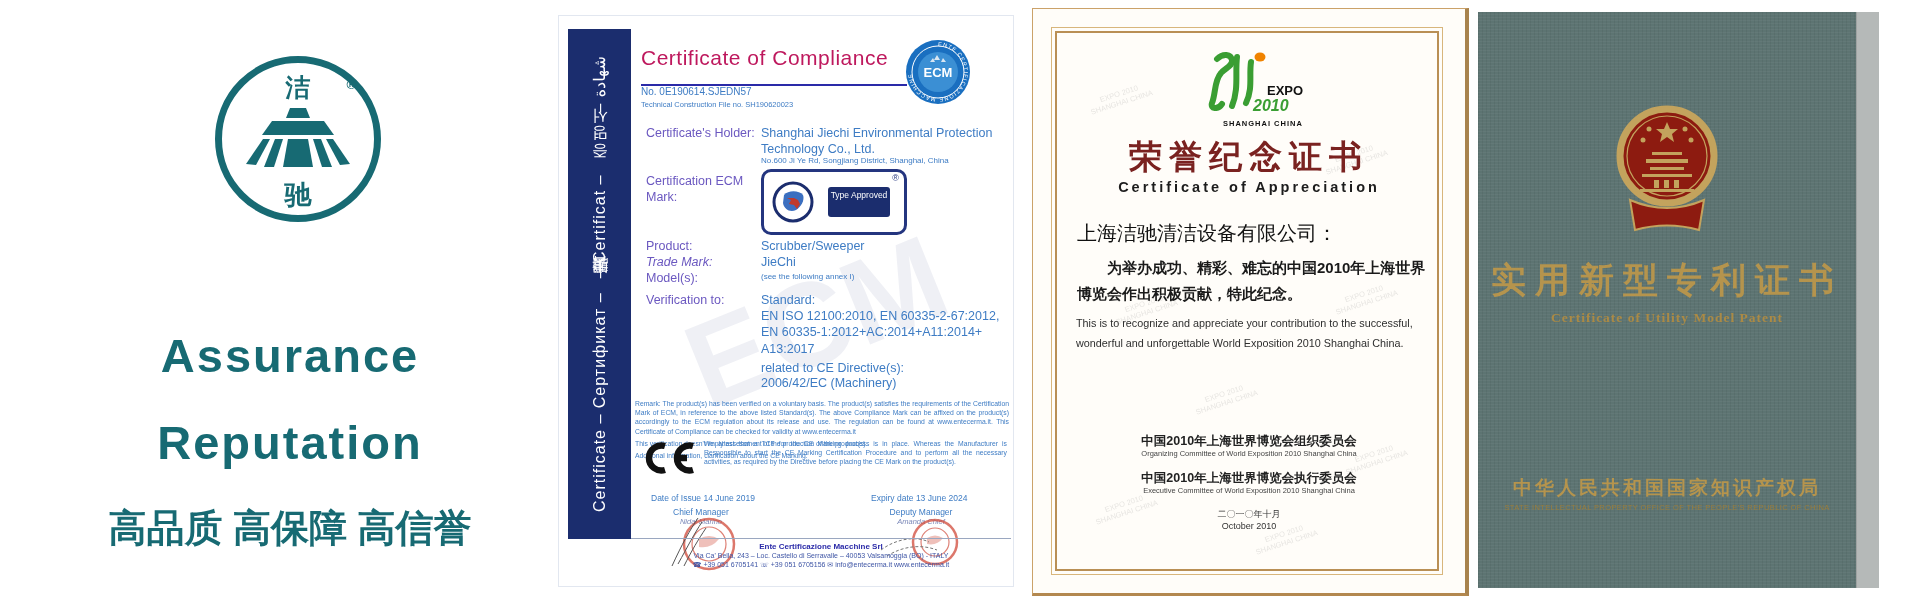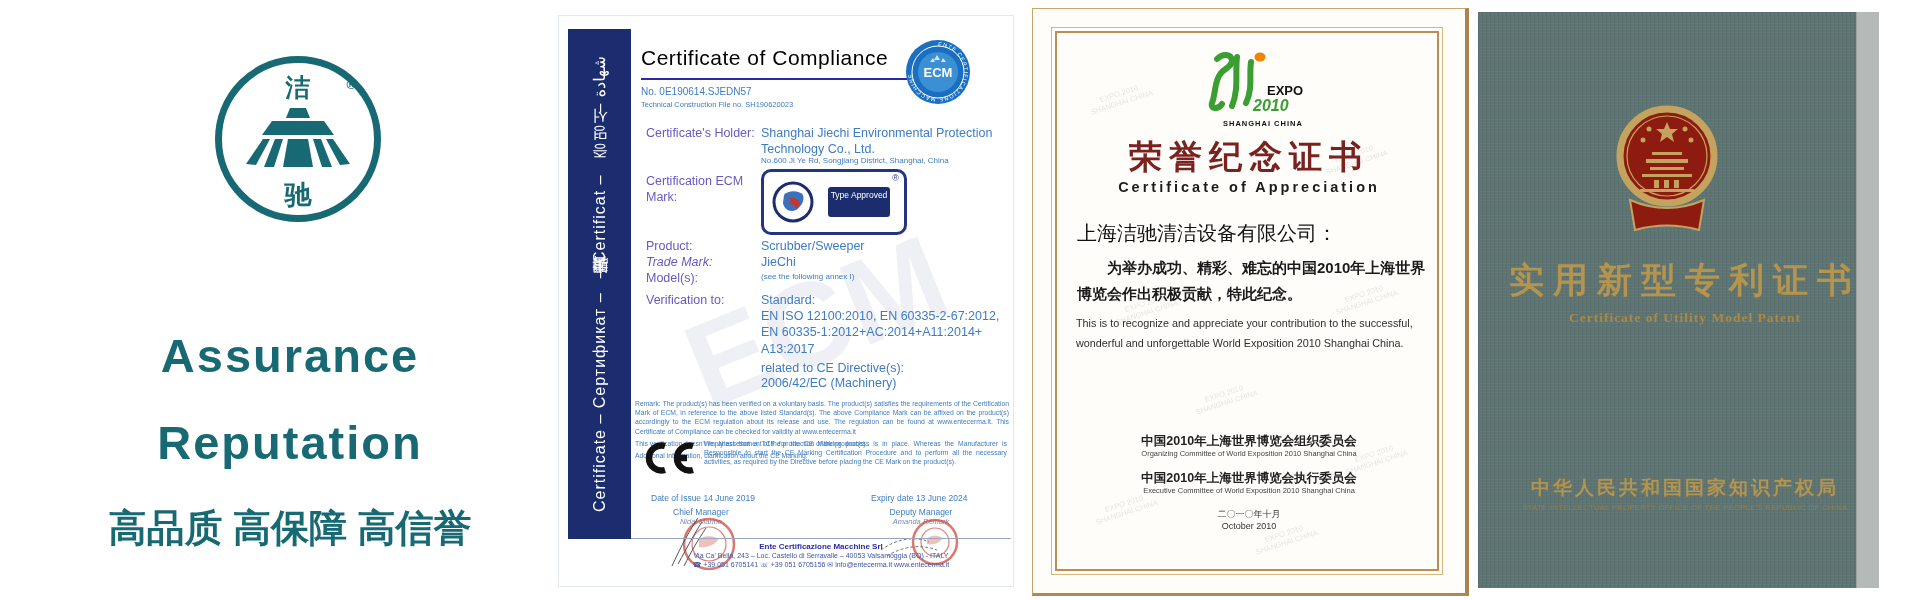--- a/index.html
+++ b/index.html
@@ -13,22 +13,22 @@
               letter-spacing:2px;color:#176a73;}
   #brand-cn{left:60px;top:503px;width:460px;text-align:center;font-size:38px;font-weight:700;color:#176a73;}
 
   
   #cert-ecm{left:558px;top:15px;width:454px;height:570px;background:#fff;border:1px solid #e2e7f0;}
   #ecm-sidebar{left:9px;top:13px;width:63px;height:510px;background:#1b2d6e;}
   #ecm-sidebar-text{position:absolute;left:0;top:0;width:100%;height:100%;
       writing-mode:vertical-rl;transform:rotate(180deg);
       color:#fff;font-size:16px;letter-spacing:1px;text-align:center;line-height:63px;}
   .ecm-blue{color:#3e7cc4;} .ecm-label{color:#6b58c0;} 
-  #ecm-title{left:82px;top:30px;width:266px;font-size:21px;color:#000000;
-             border-bottom:2px solid #2a2aa8;padding-bottom:8px;letter-spacing:.5px;}
+  #ecm-title{left:82px;top:30px;width:266px;font-size:21px;color:#be185d;
+             border-bottom:2px solid #2a2aa8;padding-bottom:14px;letter-spacing:.5px;}
   .ecm-row-label{left:87px;font-size:12.5px;line-height:1.25;width:110px;}
   .ecm-row-value{left:202px;font-size:12.5px;line-height:1.25;width:250px;}
   .ecm-small{font-size:8px;}
   #ecm-badge{left:202px;top:153px;width:140px;height:60px;border:3px solid #24357f;border-radius:10px;background:#fff;}
   #ecm-badge-box{position:absolute;left:64px;top:15px;width:62px;height:30px;background:#1b2d6e;border-radius:3px;
                  color:#fff;font-size:8.5px;text-align:center;line-height:1.3;padding-top:3px;box-sizing:border-box;}
   #ecm-remarks{left:76px;top:383px;width:374px;font-size:6.8px;line-height:1.35;color:#3e7cc4;text-align:justify;}
   #ecm-remarks p{margin:0 0 3px 0;}
   #ecm-attest{left:145px;top:423px;width:303px;font-size:6.8px;line-height:1.35;color:#3e7cc4;text-align:justify;}
   .ecm-date{top:477px;font-size:8.5px;color:#3e7cc4;}
@@ -57,21 +57,21 @@
                 line-height:1.75;text-indent:2em;}
   #expo-body-en{left:43px;top:305px;width:362px;font-size:10.8px;color:#2e2e2e;line-height:1.85;}
   .expo-org-cn{font-size:12.5px;font-weight:700;color:#222;}
   .expo-org-en{font-size:7.5px;color:#444;}
   .expo-date{font-size:9px;color:#333;}
 
   
   #cert-patent{left:1478px;top:12px;width:400px;height:576px;}
   #patent-cover{position:absolute;left:0;top:0;width:378px;height:576px;background:#5d7472;
       background-image:repeating-linear-gradient(90deg,rgba(0,0,0,0.05) 0 1px,transparent 1px 4px),
-                       repeating-linear-gradient(0deg,rgba(255,255,255,0.04) 0 1px,transparent 1px 3px);padding-left:12px;}
+                       repeating-linear-gradient(0deg,rgba(255,255,255,0.04) 0 1px,transparent 1px 3px);}
   #patent-edge{position:absolute;left:378px;top:0;width:22px;height:576px;background:#b5b9b8;border-left:1px solid #9fa3a2;}
   .patent-gold{color:#b5944d;width:100%;text-align:center;}
   #patent-title-cn{top:245px;font-size:35px;font-weight:700;letter-spacing:9px;font-family:"Liberation Serif",serif;}
   #patent-title-en{top:298px;font-size:13.5px;font-weight:700;letter-spacing:1px;font-family:"Liberation Serif",serif;color:#ab8a45;}
   #patent-office-cn{top:463px;font-size:19px;font-weight:700;letter-spacing:3px;font-family:"Liberation Serif",serif;}
   #patent-office-en{top:491px;font-size:7.5px;letter-spacing:.4px;color:#9a7d3c;}
 </style>
 </head>
 <body>
 
@@ -163,21 +163,21 @@
       <path d="M 35 18 H 48" stroke="#111" stroke-width="6.5" fill="none"></path>
     </svg>
     <div class="abs" id="ecm-attest">We attest that a TCF for the CE Marking process is in place. Whereas the Manufacturer is Responsible to start the CE Marking Certification Procedure and to perform all the necessary activities, as required by the Directive before placing the CE Mark on the product(s).</div>
 
     <div class="abs ecm-date" style="left:92px;">Date of Issue 14 June 2019</div>
     <div class="abs ecm-date" style="left:312px;">Expiry date 13 June 2024</div>
 
     <div class="abs ecm-role" style="left:82px;">Chief Manager</div>
     <div class="abs ecm-name" style="left:82px;">Nidal Marino</div>
     <div class="abs ecm-role" style="left:302px;">Deputy Manager</div>
-    <div class="abs ecm-name" style="left:302px;">Amanda Remark</div>
+    <div class="abs ecm-name" style="left:302px;">Amanda Chief</div>
 
     <svg class="abs" style="left:105px;top:498px;" width="80" height="58" viewBox="0 0 80 58">
       <circle cx="45" cy="30" r="25" fill="none" stroke="#d04a3a" stroke-width="2.5" opacity="0.75"></circle>
       <circle cx="45" cy="30" r="17" fill="none" stroke="#d04a3a" stroke-width="1.2" opacity="0.7"></circle>
       <path d="M35 25 q10 -6 20 0 q-8 10 -20 8 z" fill="#d04a3a" opacity="0.35"></path>
       <path d="M8 52 C 18 30, 26 16, 34 4 M14 50 C 24 32, 30 20, 38 8 M20 52 C 28 36, 34 26, 42 14" stroke="#555" stroke-width="1" fill="none"></path>
     </svg>
     <svg class="abs" style="left:318px;top:500px;" width="90" height="52" viewBox="0 0 90 52">
       <circle cx="58" cy="26" r="22" fill="none" stroke="#d04a3a" stroke-width="2.5" opacity="0.75"></circle>
       <circle cx="58" cy="26" r="14" fill="none" stroke="#d04a3a" stroke-width="1.2" opacity="0.7"></circle>

